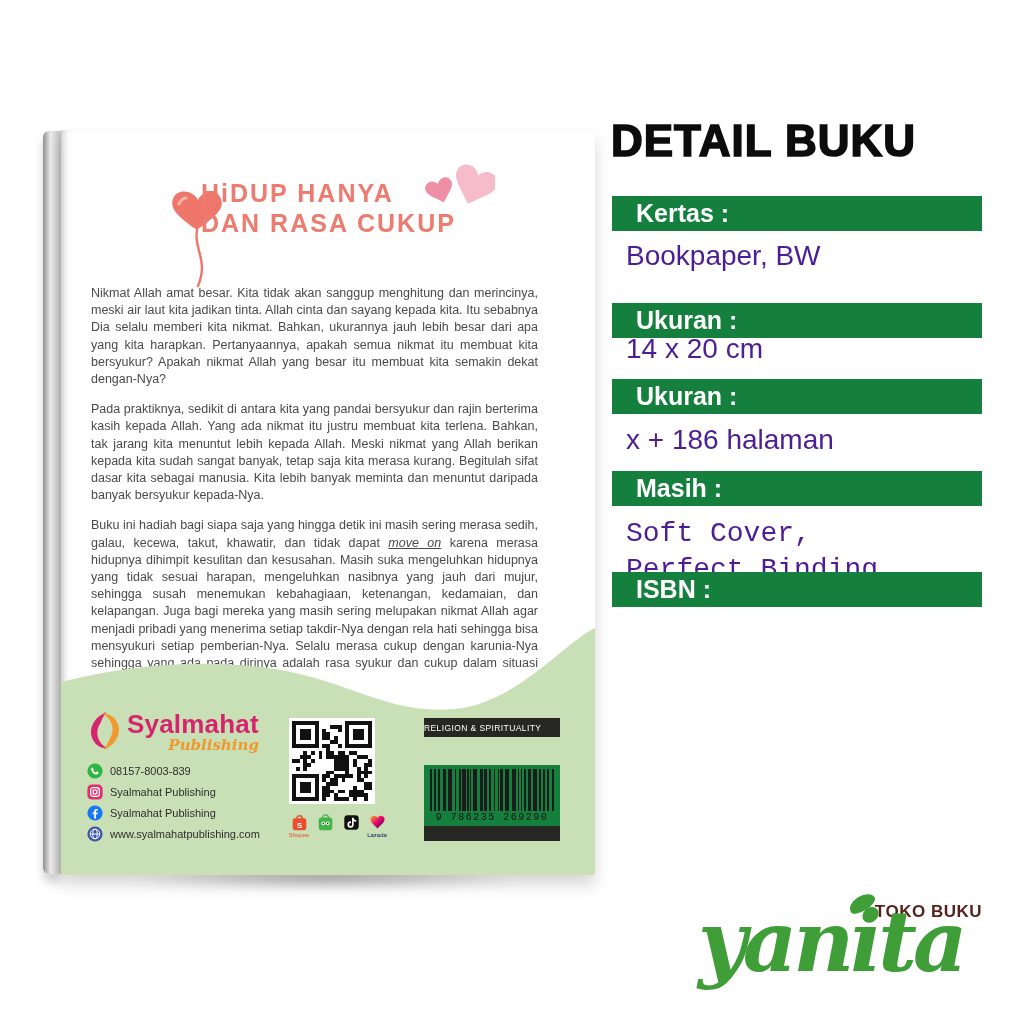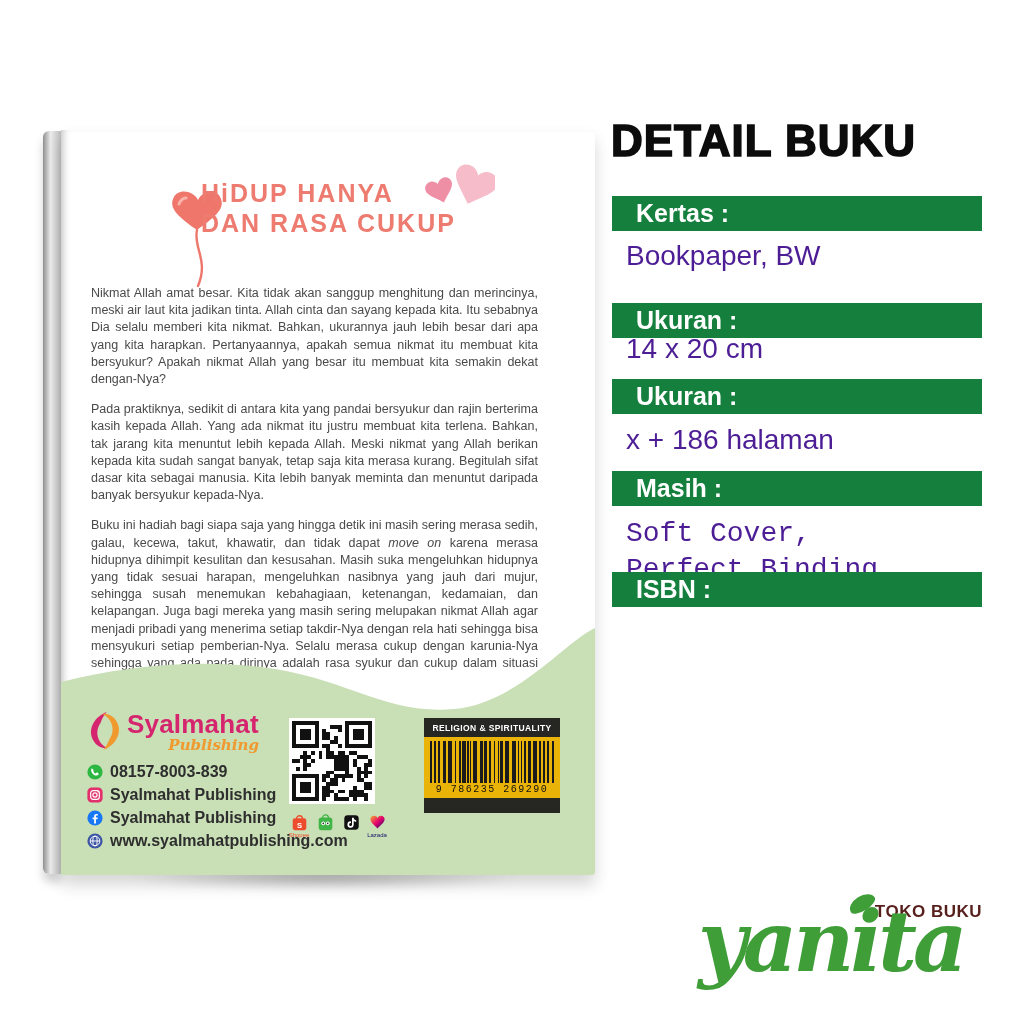--- a/index.html
+++ b/index.html
@@ -21,53 +21,53 @@
   
   .cover-title{position:absolute;left:140px;top:48px;width:300px;text-align:left;
     color:#ed7b6f;font-weight:800;font-size:25px;line-height:30px;letter-spacing:2px;}
   .balloon-heart{position:absolute;left:104px;top:56px;}
   .pink-hearts{position:absolute;left:356px;top:34px;}
 
   
   .blurb{position:absolute;left:30px;top:155px;width:463px;color:#4a4a4a;
     font-size:12.5px;line-height:17.2px;text-align:justify;}
   .blurb p{margin:0 16px 13px 0;}
-  .blurb .it{font-style:italic;}
+  .blurb .it{font-style:italic;text-decoration:underline;}
 
   
   .wave{position:absolute;left:0;bottom:0;width:534px;height:250px;}
 
   
   .pub{position:absolute;left:26px;top:580px;width:200px;}
   .pub-head{display:flex;align-items:flex-start;}
   .pub-mark{width:36px;height:42px;flex:0 0 auto;}
   .pub-nameblock{margin-left:4px;}
   .pub-name{color:#d6256f;font-size:26px;font-weight:bold;letter-spacing:0.2px;line-height:28px;}
   .pub-tag{color:#f0992f;font-size:15px;font-family:"DejaVu Serif",serif;font-style:italic;
     font-weight:bold;text-align:right;margin-top:-2px;}
   .contacts{margin-top:9px;}
   .contact{display:flex;align-items:center;margin-bottom:5px;}
   .cicon{width:16px;height:16px;flex:0 0 auto;margin-right:7px;}
-  .ctext{font-size:16px;color:#2e2e2e;font-weight:bold;}
+  .ctext{font-size:11px;color:#2e2e2e;}
 
   
   .qr-wrap{position:absolute;left:228px;top:588px;width:86px;height:86px;background:#fff;padding:3px;box-sizing:border-box;}
   .qr-wrap svg{width:100%;height:100%;shape-rendering:crispEdges;}
   .shops{position:absolute;left:226px;top:684px;display:flex;align-items:flex-start;}
   .shop{width:24px;text-align:center;margin-right:2px;}
   .shop svg{width:17px;height:17px;display:block;margin:0 auto;}
   .shop-label{font-size:6px;line-height:7px;display:block;margin-top:1px;}
   .lbl-shopee{color:#ee4d2d;}
   .lbl-lazada{color:#0f146d;}
 
   
   .barcode{position:absolute;left:363px;top:588px;width:136px;}
-  .bc-head{background:#262623;color:#ffffff;font-size:8.5px;font-weight:bold;
-    letter-spacing:.4px;text-align:center;padding:5px 0 4px;}
-  .bc-body{background:#eab308;padding:4px 6px 1px;}
+  .bc-head{background:#262623;color:#ffffff;font-size:8.5px;font-weight:normal;
+    letter-spacing:.4px;text-align:left;padding:5px 0 4px;}
+  .bc-body{background:#15803d;padding:4px 6px 1px;margin-top:28px;}
   .bc-bars{display:flex;align-items:stretch;height:42px;overflow:hidden;}
   .bc-bars span{display:block;background:#1b1b1b;height:100%;flex:0 0 auto;}
   .bc-digits{font-family:"Liberation Mono",monospace;font-size:10px;letter-spacing:1.5px;
     text-align:center;color:#111;padding:1px 0 2px;white-space:nowrap;}
   .bc-foot{background:#262623;height:15px;}
 
   
   .panel-heading{position:absolute;left:611px;top:116px;width:380px;color:#0c0c0c;
     font-size:44px;font-weight:900;letter-spacing:1px;-webkit-text-stroke:1.6px #0c0c0c;}
   .detail-bar{position:absolute;left:612px;width:370px;height:35px;background:#15803d;

